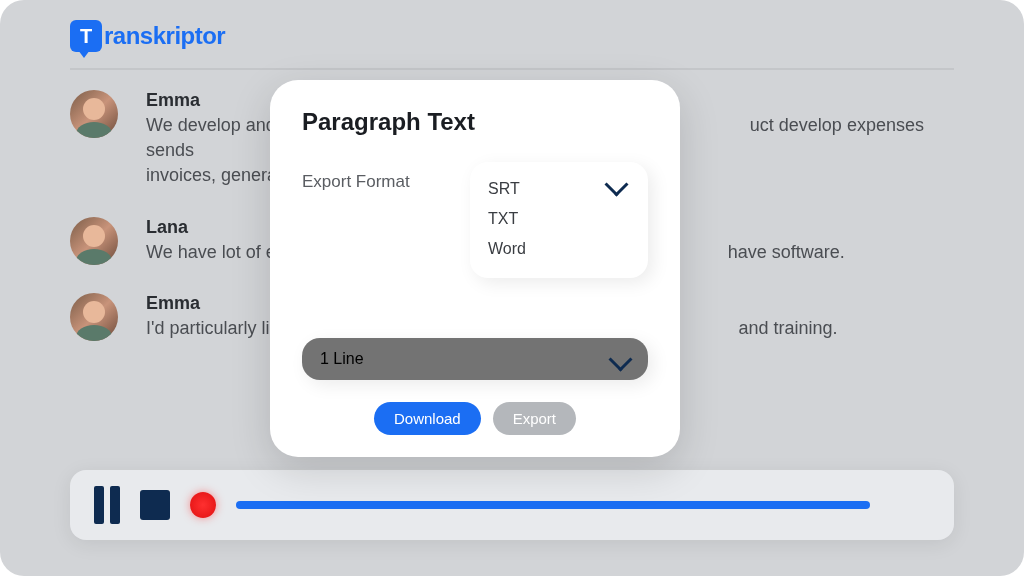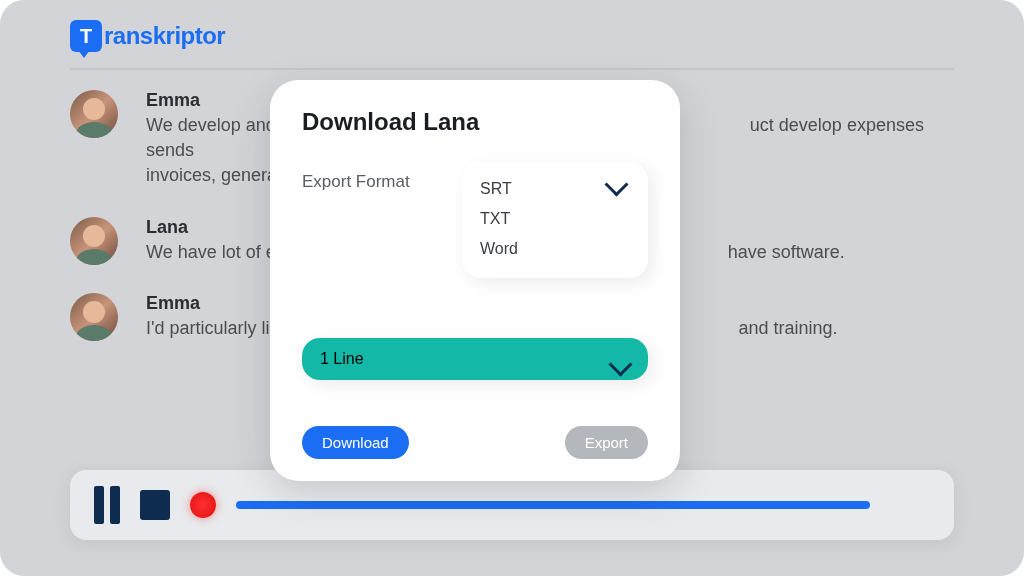--- a/index.html
+++ b/index.html
@@ -174,21 +174,21 @@
     }
     .modal-title {
       font-size: 24px;
       font-weight: 700;
       color: #1a1d22;
       margin-bottom: 26px;
     }
     .modal-row {
       display: flex;
       align-items: flex-start;
-      gap: 30px;
+      gap: 38px;
       margin-bottom: 20px;
     }
     .modal-label {
       font-size: 17px;
       color: #5a5d62;
       width: 130px;
       padding-top: 10px;
     }
     .dropdown-open {
       flex: 1;
@@ -218,33 +218,33 @@
       width: 14px;
       height: 14px;
       border-right: 3px solid #0e2b50;
       border-bottom: 3px solid #0e2b50;
       transform: rotate(45deg);
       margin-top: -4px;
       margin-left: 2px;
     }
     .dropdown-closed {
       flex: 1;
-      background: #14b8a6;
+      background: #737373;
       border-radius: 18px;
       box-shadow: 5px 5px 18px rgba(0,0,0,0.08), -2px -2px 8px rgba(255,255,255,0.8);
       padding: 12px 18px;
       display: flex;
       justify-content: space-between;
-      align-items: flex-end;
+      align-items: center;
     }
     .modal-actions {
       display: flex;
-      justify-content: space-between;
+      justify-content: center;
       gap: 12px;
-      margin-top: 46px;
+      margin-top: 22px;
     }
     .btn {
       padding: 8px 20px;
       border-radius: 20px;
       border: none;
       font-size: 15px;
       font-weight: 500;
       cursor: pointer;
     }
     .btn-primary {
@@ -315,21 +315,21 @@
       <div class="pause-bar"></div>
       <div class="pause-bar"></div>
     </div>
     <div class="stop-btn"></div>
     <div class="record-indicator"></div>
     <div class="progress-track"></div>
   </div>
 </div>
 
 <div class="modal">
-  <div class="modal-title">Download Lana</div>
+  <div class="modal-title">Paragraph Text</div>
 
   <div class="modal-row">
     <div class="modal-label">Export Format</div>
     <div class="dropdown-open">
       <div class="dropdown-item">SRT</div>
       <div class="dropdown-item">TXT</div>
       <div class="dropdown-item">Word</div>
       <div class="dropdown-chevron">
           <div class="chevron-down"></div>
         </div>

